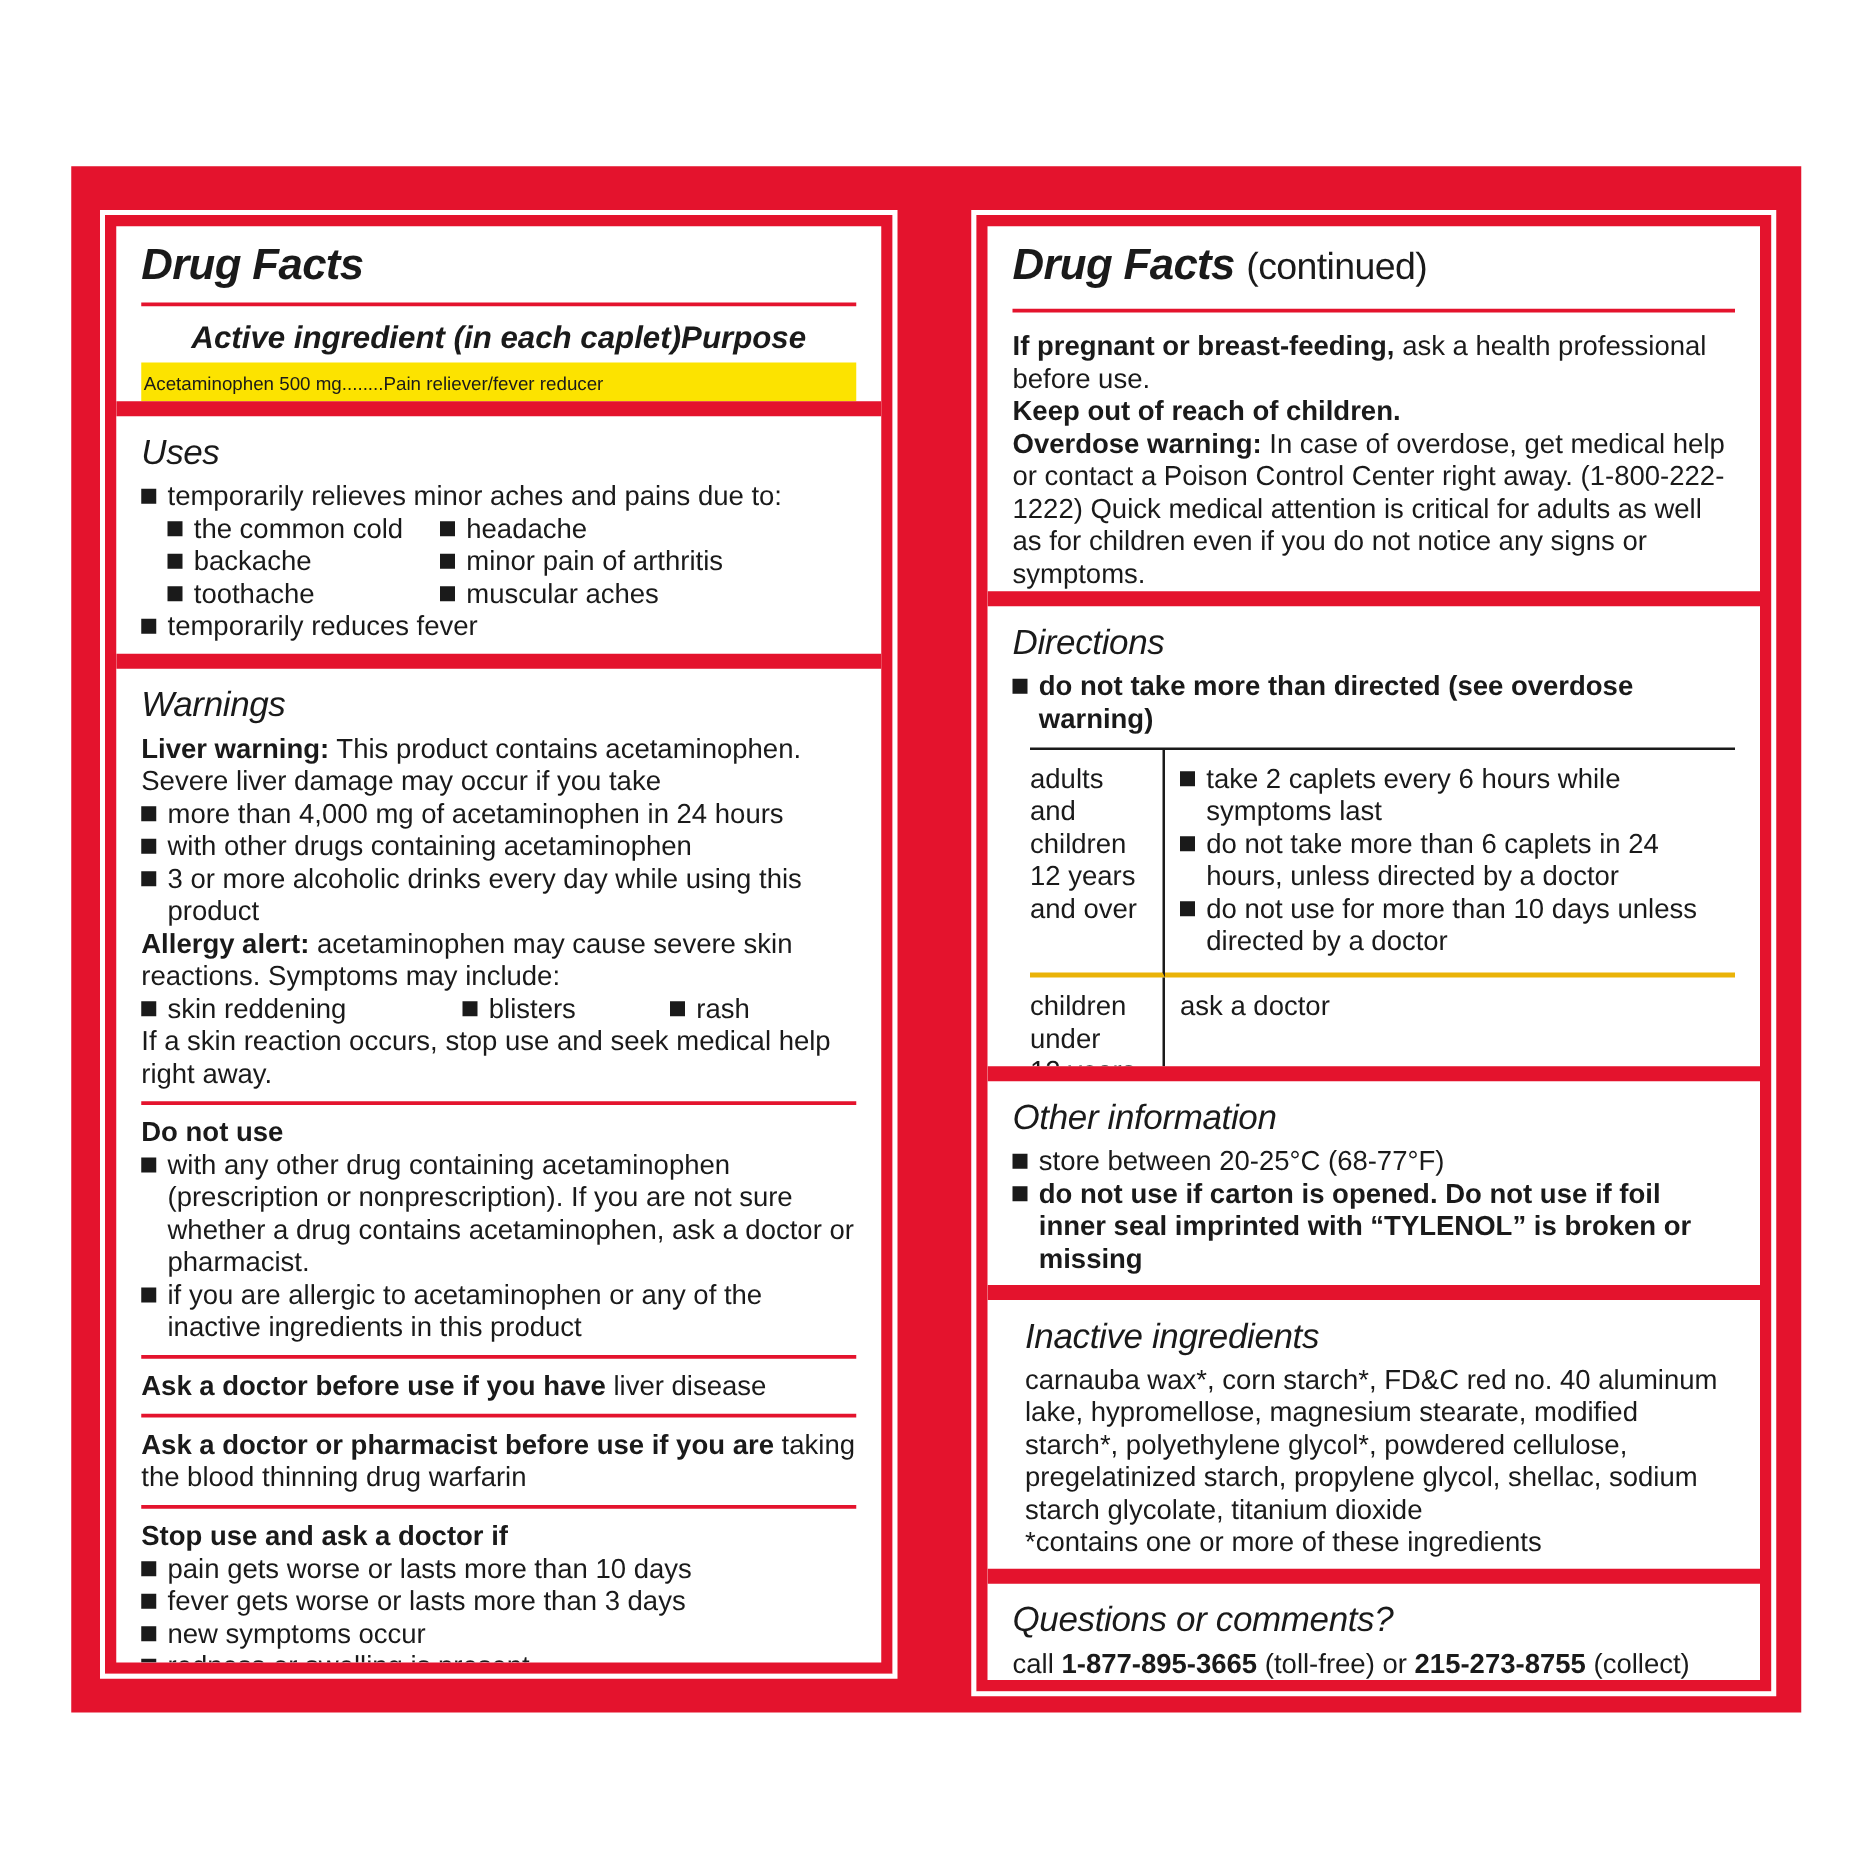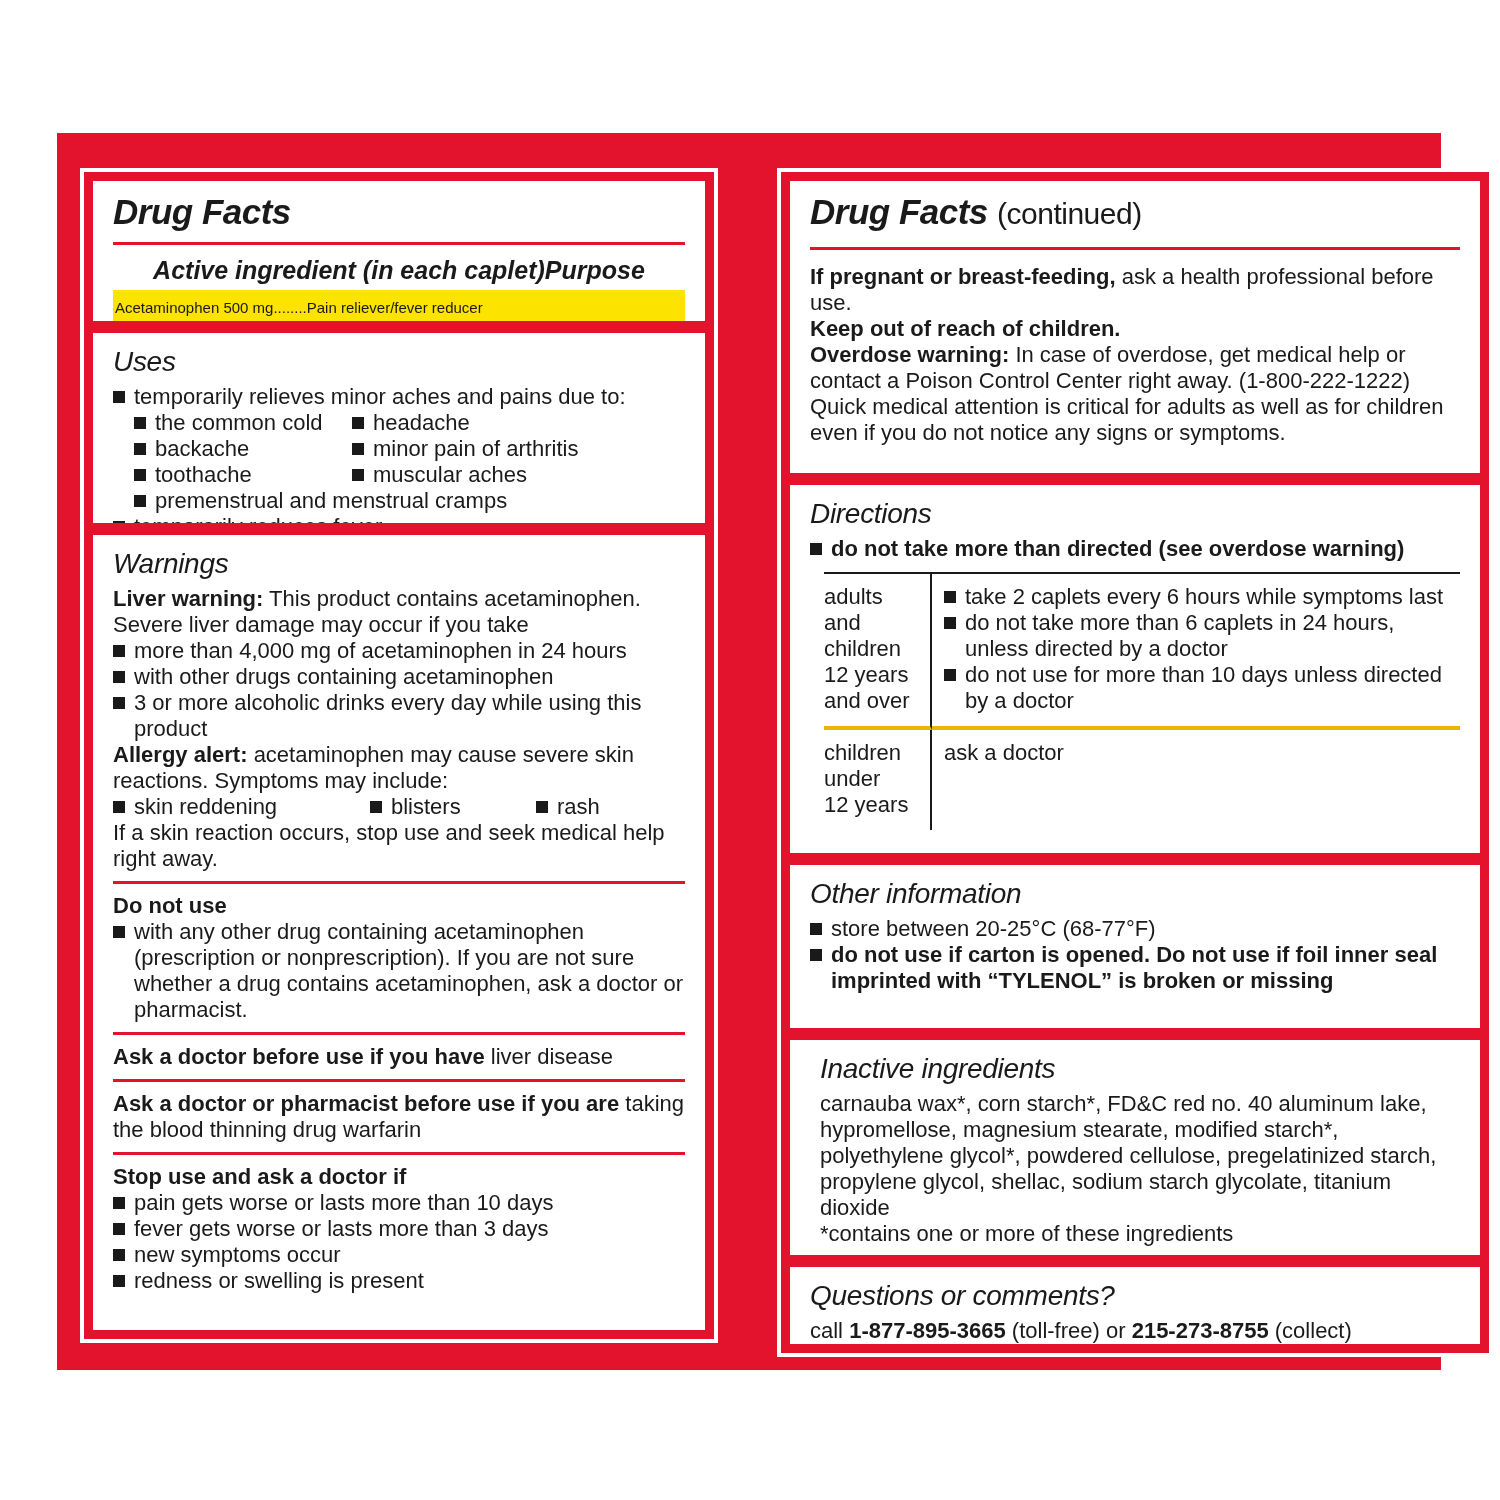--- a/index.html
+++ b/index.html
@@ -14,21 +14,21 @@
 
   .panel {
     position: absolute;
     background: #ffffff;
     border: 9px solid #e4132d;
     outline: 4px solid #ffffff;
     display: flex; flex-direction: column;
     overflow: hidden;
   }
   .panel-left  { left: 27px;  top: 39px; width: 630px; height: 1167px; }
-  .panel-right { left: 724px; top: 39px; width: 708px; height: 1181px; }
+  .panel-right { left: 724px; top: 39px; width: 636px; height: 1181px; }
 
   .sec { padding: 10px 20px 8px 20px; flex: 0 0 auto; overflow: hidden; border-radius: 15px; }
   .sec.grow { flex: 1 1 auto; }
   .bar { flex: 0 0 auto; height: 12px; background: #e4132d; }
   .hr  { height: 3px; background: #e4132d; border: none; margin: 9px 0; }
 
   .df-title { font-size: 35px; line-height: 42px; font-weight: bold; font-style: italic; letter-spacing: -0.5px; }
   .df-suffix { font-weight: normal; font-style: normal; font-size: 30px; }
   .sec-title { font-size: 28px; line-height: 38px; font-weight: normal; font-style: italic; letter-spacing: -0.3px; margin-bottom: 3px; }
 
@@ -106,24 +106,20 @@
             <span>minor pain of arthritis</span>
           </div>
         <div class="b">
             <span class="sq"></span>
             <span>toothache</span>
           </div>
         <div class="b">
             <span class="sq"></span>
             <span>muscular aches</span>
           </div>
-        <div class="b uses-wide">
-            <span class="sq"></span>
-            <span>premenstrual and menstrual cramps</span>
-          </div>
       </div>
       <div class="b">
         <span class="sq"></span>
         <span>temporarily reduces fever</span>
       </div>
     </div>
 
     <div class="bar"></div>
 
     <div class="sec grow">
@@ -159,20 +155,24 @@
           </div>
       </div>
       <p>If a skin reaction occurs, stop use and seek medical help right away.</p>
 
       <hr class="hr">
 
       <p class="label-inline">Do not use</p>
       <div class="b">
           <span class="sq"></span>
           <span>with any other drug containing acetaminophen (prescription or nonprescription). If you are not sure whether a drug contains acetaminophen, ask a doctor or pharmacist.</span>
+        </div>
+      <div class="b">
+          <span class="sq"></span>
+          <span>if you are allergic to acetaminophen or any of the inactive ingredients in this product</span>
         </div>
 
       <hr class="hr">
 
       <p><b class="label-inline">Ask a doctor before use if you have</b>
         <span>liver disease</span></p>
 
       <hr class="hr">
 
       <p><b class="label-inline">Ask a doctor or pharmacist before use if you are</b>

